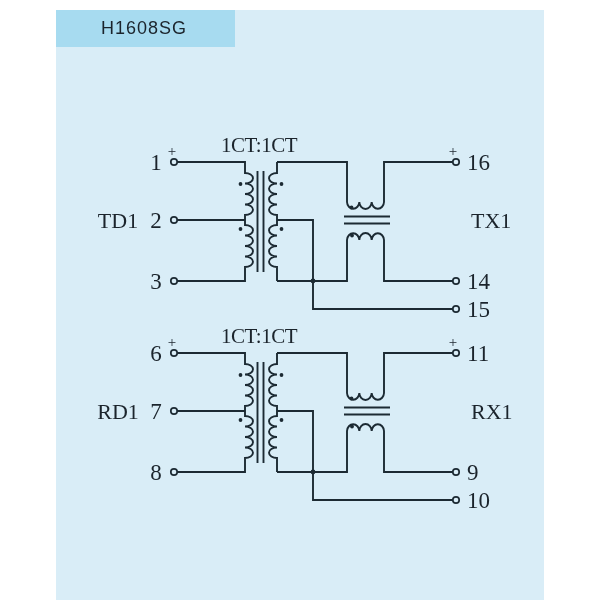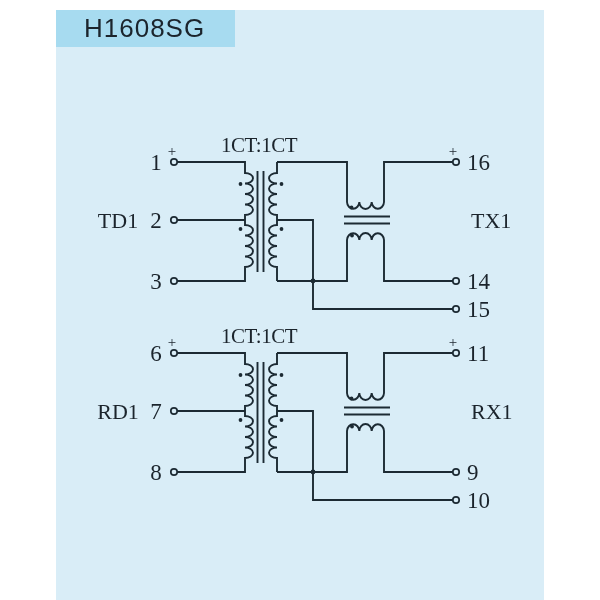--- a/index.html
+++ b/index.html
@@ -17,22 +17,22 @@
   }
   .panel{
     position:absolute;left:56px;top:10px;width:488px;height:590px;
     background:var(--panel-bg);
   }
   .title-box{
     position:absolute;left:56px;top:10px;width:179px;height:37px;
     background:var(--title-box-bg);
   }
   .title-box .title{
-    display:block;padding-left:28px;line-height:37px;
-    font-size:26px;letter-spacing:1px;color:var(--text);
+    display:block;padding-left:45px;line-height:37px;
+    font-size:18px;letter-spacing:1px;color:var(--text);
   }
   svg.schematic{position:absolute;left:0;top:0;}
   .wire{fill:none;stroke:var(--line);stroke-width:1.9;}
   .core{fill:none;stroke:var(--line);stroke-width:1.9;}
   .dot{fill:var(--line);stroke:none;}
   .terminal{fill:var(--panel-bg);stroke:var(--line);stroke-width:1.7;}
   .lbl{
     font-family:"Liberation Serif","DejaVu Serif",serif;
     fill:var(--text);
   }

